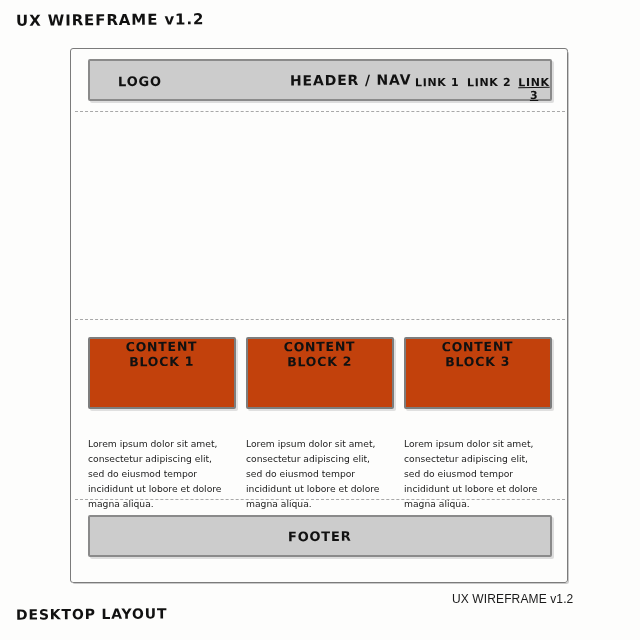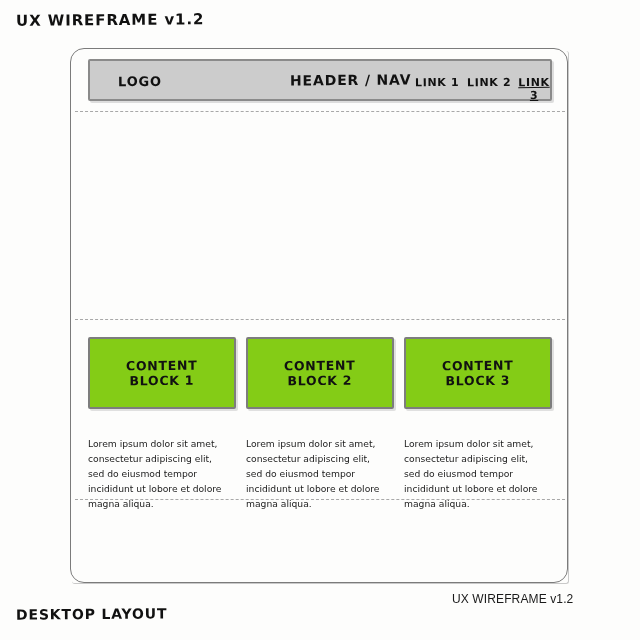--- a/index.html
+++ b/index.html
@@ -50,21 +50,21 @@
   }
 
   
   #canvas-frame {
     position: absolute;
     left: 70px;
     top: 48px;
     width: 498px;
     height: 535px;
     border: 1.5px solid #7b7b7b;
-    border-radius: 14px;
+    border-radius: 3px;
     box-sizing: border-box;
     background: transparent;
   }
   #canvas-frame::after {
     content: "";
     position: absolute;
     left: 1px;
     top: 2px;
     right: -2px;
     bottom: -2px;
@@ -171,27 +171,26 @@
     width: 148px;
   }
   #content-col-0 { left: 0px; }
   #content-col-1 { left: 158px; }
   #content-col-2 { left: 316px; }
 
   .content-box {
     position: relative;
     width: 148px;
     height: 72px;
-    background: #84cc16;
+    background: #c2410c;
     border: 2px solid #7d7d7d;
     border-radius: 2px;
     box-sizing: border-box;
     box-shadow: 2px 2px 0 rgba(150,150,150,0.28);
     display: flex;
-    align-items: center;
     justify-content: center;
   }
   .content-box-label {
     font-size: 12.5px;
     line-height: 1.22;
     text-align: center;
     white-space: pre-line;
   }
   .content-body {
     margin-top: 28px;
@@ -259,18 +258,21 @@
         <div class="sketch content-box-label">CONTENT
 BLOCK 3</div>
       </div>
       <div class="content-body">Lorem ipsum dolor sit amet, consectetur adipiscing elit, sed do eiusmod tempor incididunt ut lobore et dolore magna aliqua.</div>
     </div>
 
   </div>
 
   <div class="divider" id="divider-2"></div>
 
+  <div class="sbox" id="footer-bar">
+    <div class="sketch" id="footer-label">FOOTER</div>
+  </div>
 
 </div>
 
 <div class="sketch" id="layout-label">DESKTOP LAYOUT</div>
 
 <div id="watermark">UX WIREFRAME v1.2</div>
 
 </body></html>

